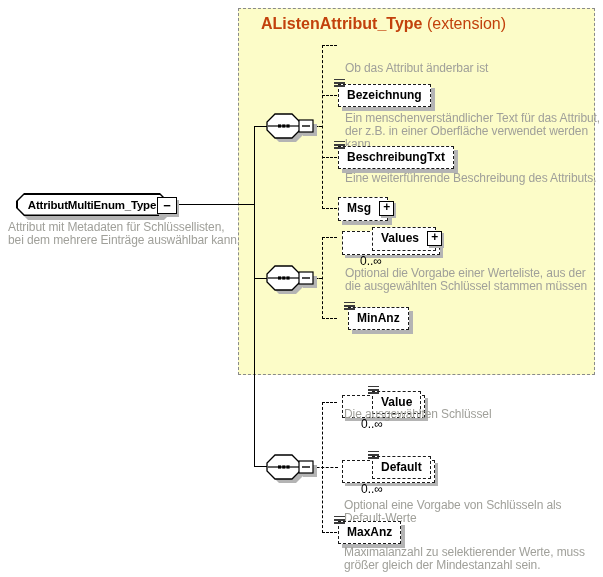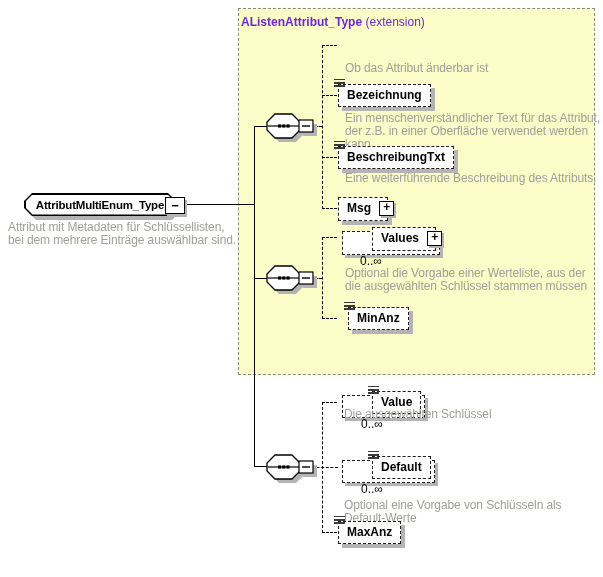--- a/index.html
+++ b/index.html
@@ -2,21 +2,21 @@
 <html><head>
 <meta charset="utf-8">
 <style>
   html,body{margin:0;padding:0;background:#fff;}
   #canvas{position:relative;width:603px;height:577px;background:#fff;overflow:hidden;
           font-family:"Liberation Sans",sans-serif;}
 
   
   .extbox{position:absolute;left:238px;top:8px;width:355px;height:365px;
           background:#FCFCC8;border:1px dashed #8a8a8a;}
-  .exttitle{position:absolute;left:2px;top:6px;font-size:12px;color:#6d28d9;white-space:nowrap;}
+  .exttitle{position:absolute;left:22px;top:6px;font-size:16px;color:#c2410c;white-space:nowrap;}
   .exttitle .b{font-weight:bold;}
 
   
   .ln{position:absolute;}
   .h-solid{border-top:1px solid #000;height:0;}
   .v-solid{border-left:1px solid #000;width:0;}
   .h-dash{border-top:1px dashed #000;height:0;}
   .v-dash{border-left:1px dashed #000;width:0;}
 
   
@@ -34,21 +34,21 @@
   .pm{display:inline-block;width:13px;height:13px;border:1px solid #000;background:#fff;
       font-size:12px;line-height:11px;text-align:center;font-weight:bold;
       vertical-align:middle;margin-left:5px;margin-right:-15px;position:relative;
       box-shadow:2px 2px 0 #b4b4b4;}
 
   .desc{position:absolute;font-size:12px;line-height:13px;color:#a0a09a;
         letter-spacing:-0.1px;width:256px;}
   .occ{position:absolute;font-size:12px;color:#000;}
 
   
-  .rootwrap{position:absolute;left:24px;top:192px;width:160px;height:24px;z-index:0;}
+  .rootwrap{position:absolute;left:16px;top:192px;width:160px;height:24px;z-index:0;}
   .root-shadow{position:absolute;left:4px;top:5px;width:152px;height:23px;background:#b4b4b4;
         clip-path:polygon(8px 0,144px 0,152px 8px,152px 15px,144px 23px,8px 23px,0 15px,0 8px);}
   .root-border{position:absolute;left:0;top:1px;width:152px;height:23px;background:#000;
         clip-path:polygon(8px 0,144px 0,152px 8px,152px 15px,144px 23px,8px 23px,0 15px,0 8px);}
   .root-inner{position:absolute;left:1.5px;top:1.5px;width:149px;height:20px;background:#fff;
         clip-path:polygon(7px 0,142px 0,149px 7px,149px 13px,142px 20px,7px 20px,0 13px,0 7px);
         display:flex;align-items:center;justify-content:center;
         font-weight:bold;font-size:11.5px;letter-spacing:-0.2px;color:#000;}
   .root-collapse{position:absolute;left:141px;top:5px;width:18px;height:15px;background:#fff;
         border:1px solid #000;box-shadow:2px 3px 0 #b4b4b4;
@@ -135,21 +135,21 @@
     <div class="root-shadow"></div>
     <div class="root-border">
       <div class="root-inner">
         <span>AttributMultiEnum_Type</span>
       </div>
     </div>
     <div class="root-collapse">
       <span>−</span>
     </div>
   </div>
-  <div class="desc" style="left:8px;top:221px;width:235px;">Attribut mit Metadaten für Schlüssellisten, bei dem mehrere Einträge auswählbar sind.</div>
+  <div class="desc" style="left:8px;top:221px;width:235px;">Attribut mit Metadaten für Schlüssellisten, bei dem mehrere Einträge auswählbar kann.</div>
 
   <div class="desc" style="left:345px;top:62px;">Ob das Attribut änderbar ist</div>
 
   <div class="ebox" style="left:338px;top:84px;">
     <span class="anno"></span>
     <span>Bezeichnung</span>
   </div>
   <div class="desc" style="left:345px;top:112px;">Ein menschenverständlicher Text für das Attribut, der z.B. in einer Oberfläche verwendet werden kann.</div>
 
   <div class="ebox" style="left:338px;top:146px;">
@@ -195,14 +195,15 @@
       <span>Default</span>
     </div>
   </div>
   <div class="occ" style="left:361px;top:482px;">0..∞</div>
   <div class="desc" style="left:344px;top:499px;width:258px;">Optional eine Vorgabe von Schlüsseln als Default-Werte</div>
 
   <div class="ebox" style="left:338px;top:521px;">
     <span class="anno"></span>
     <span>MaxAnz</span>
   </div>
+  <div class="desc" style="left:344px;top:546px;">Maximalanzahl zu selektierender Werte, muss größer gleich der Mindestanzahl sein.</div>
 
 </div>
 
 </body></html>

